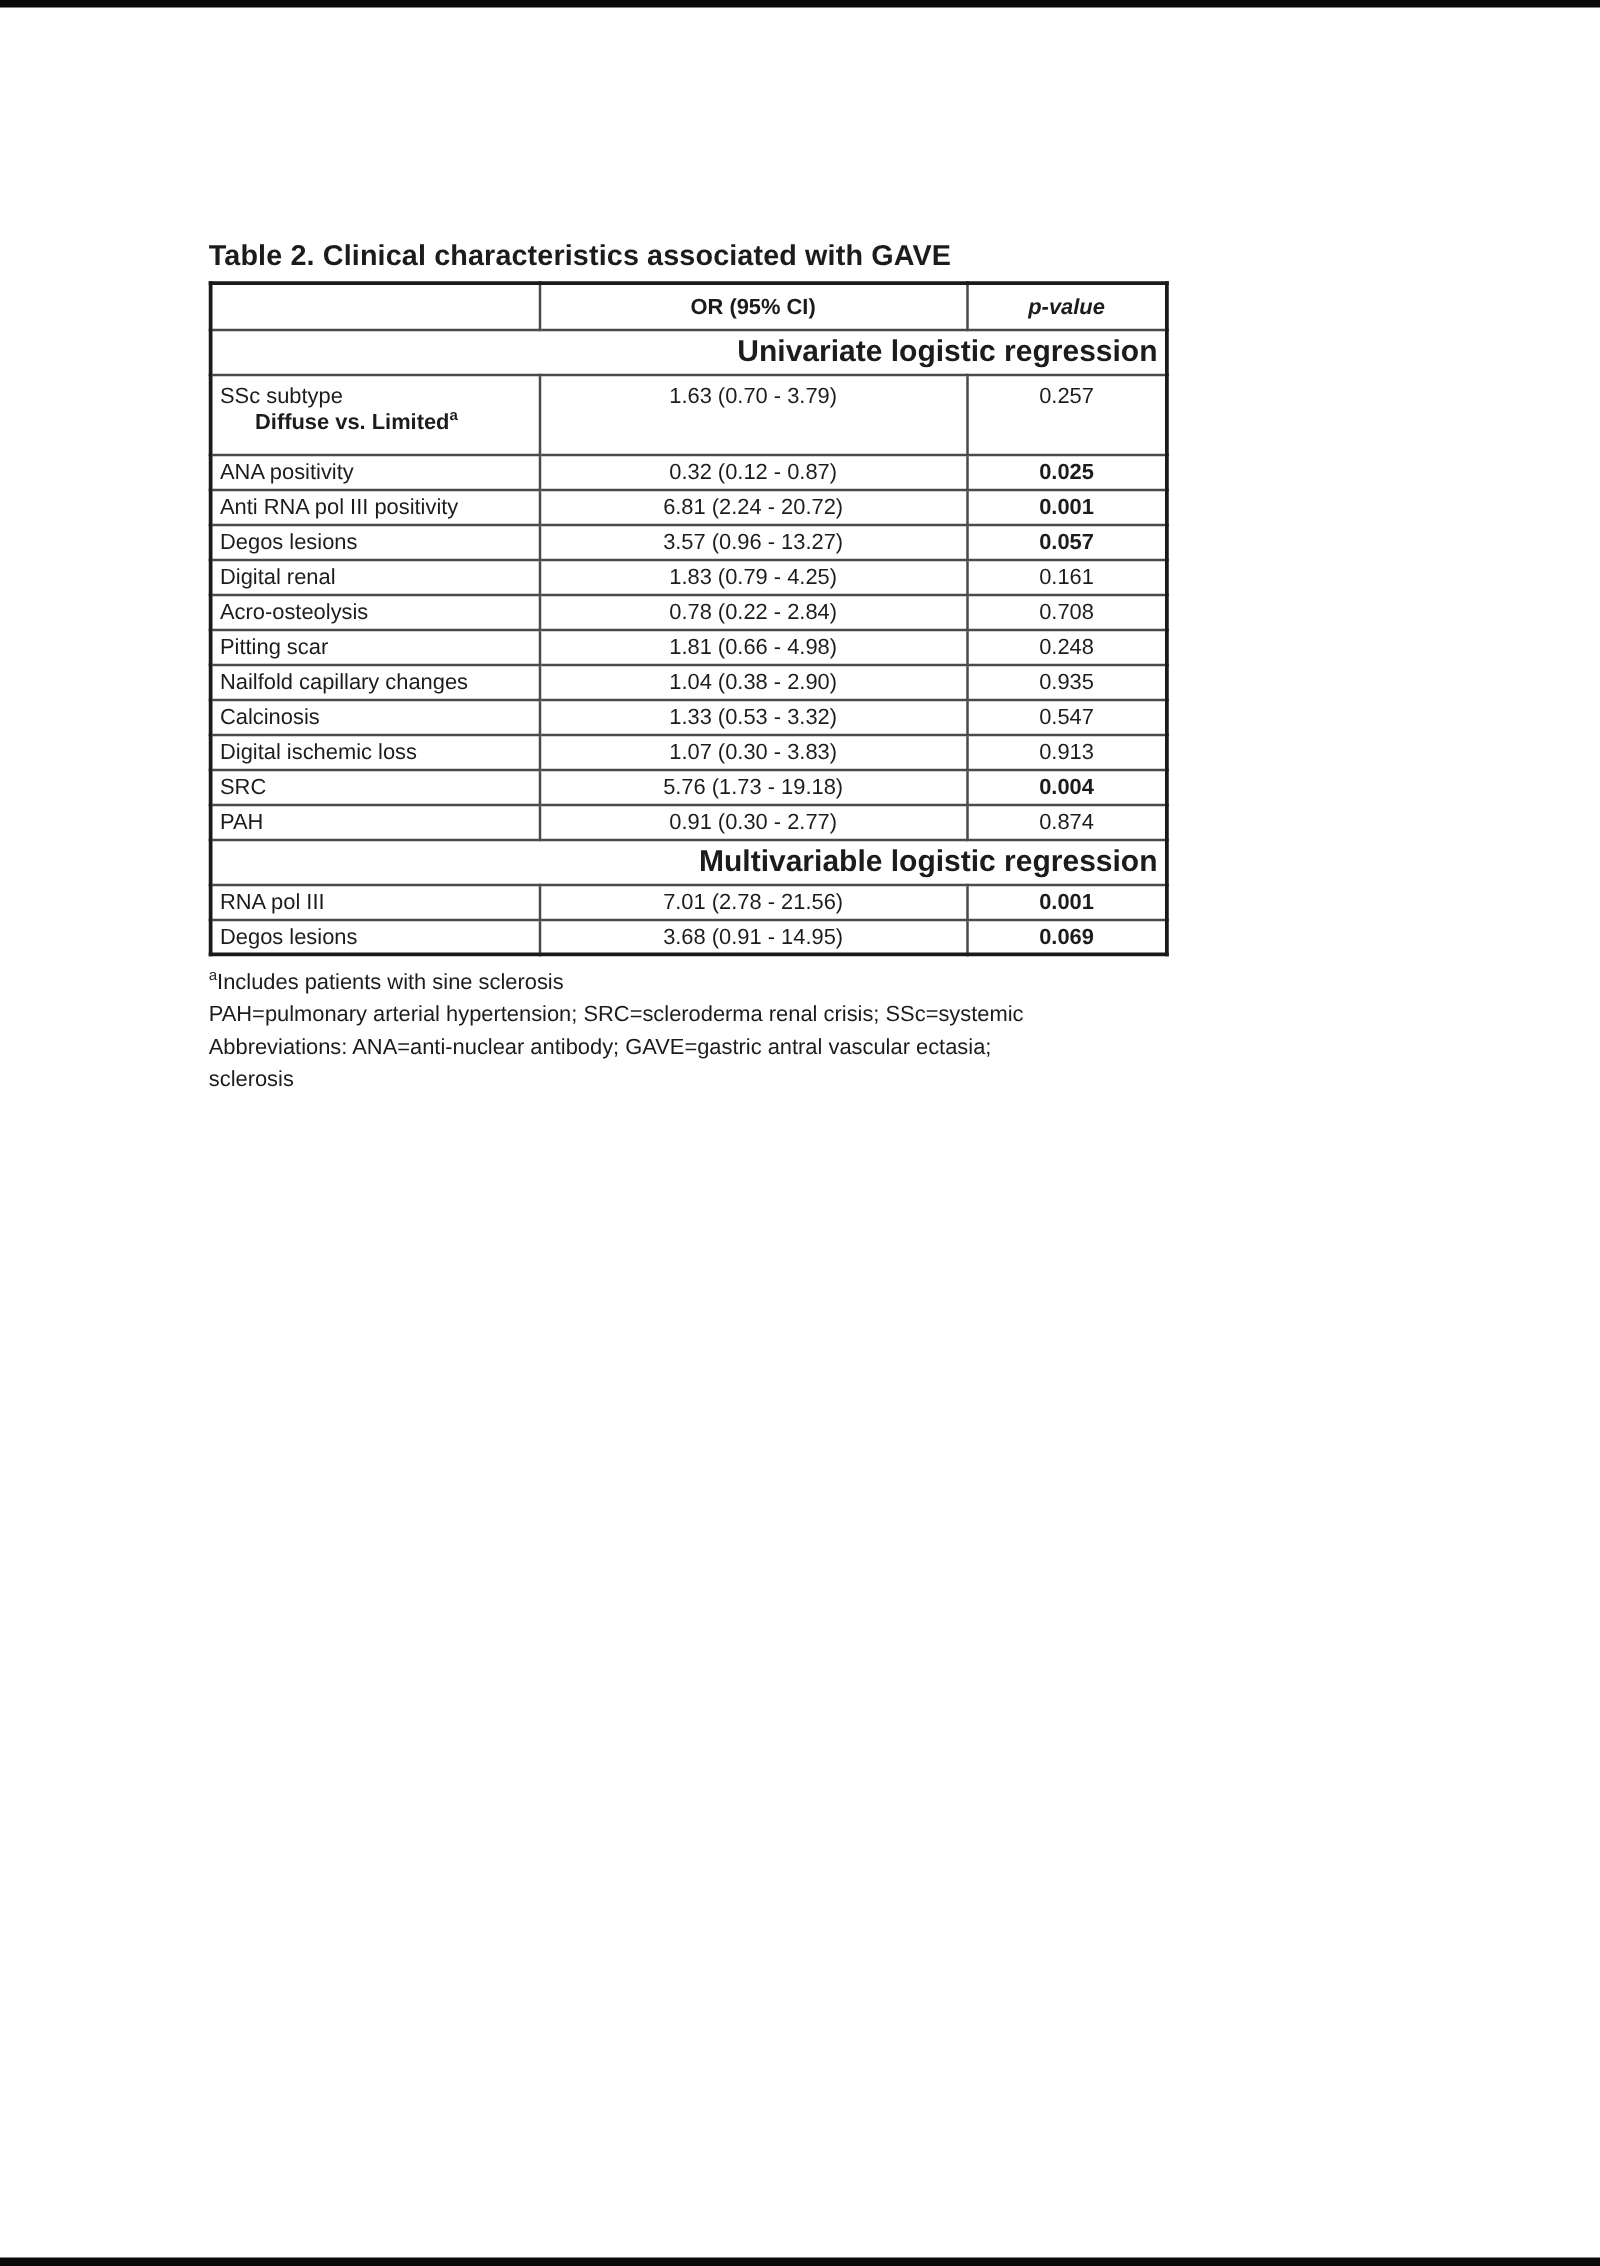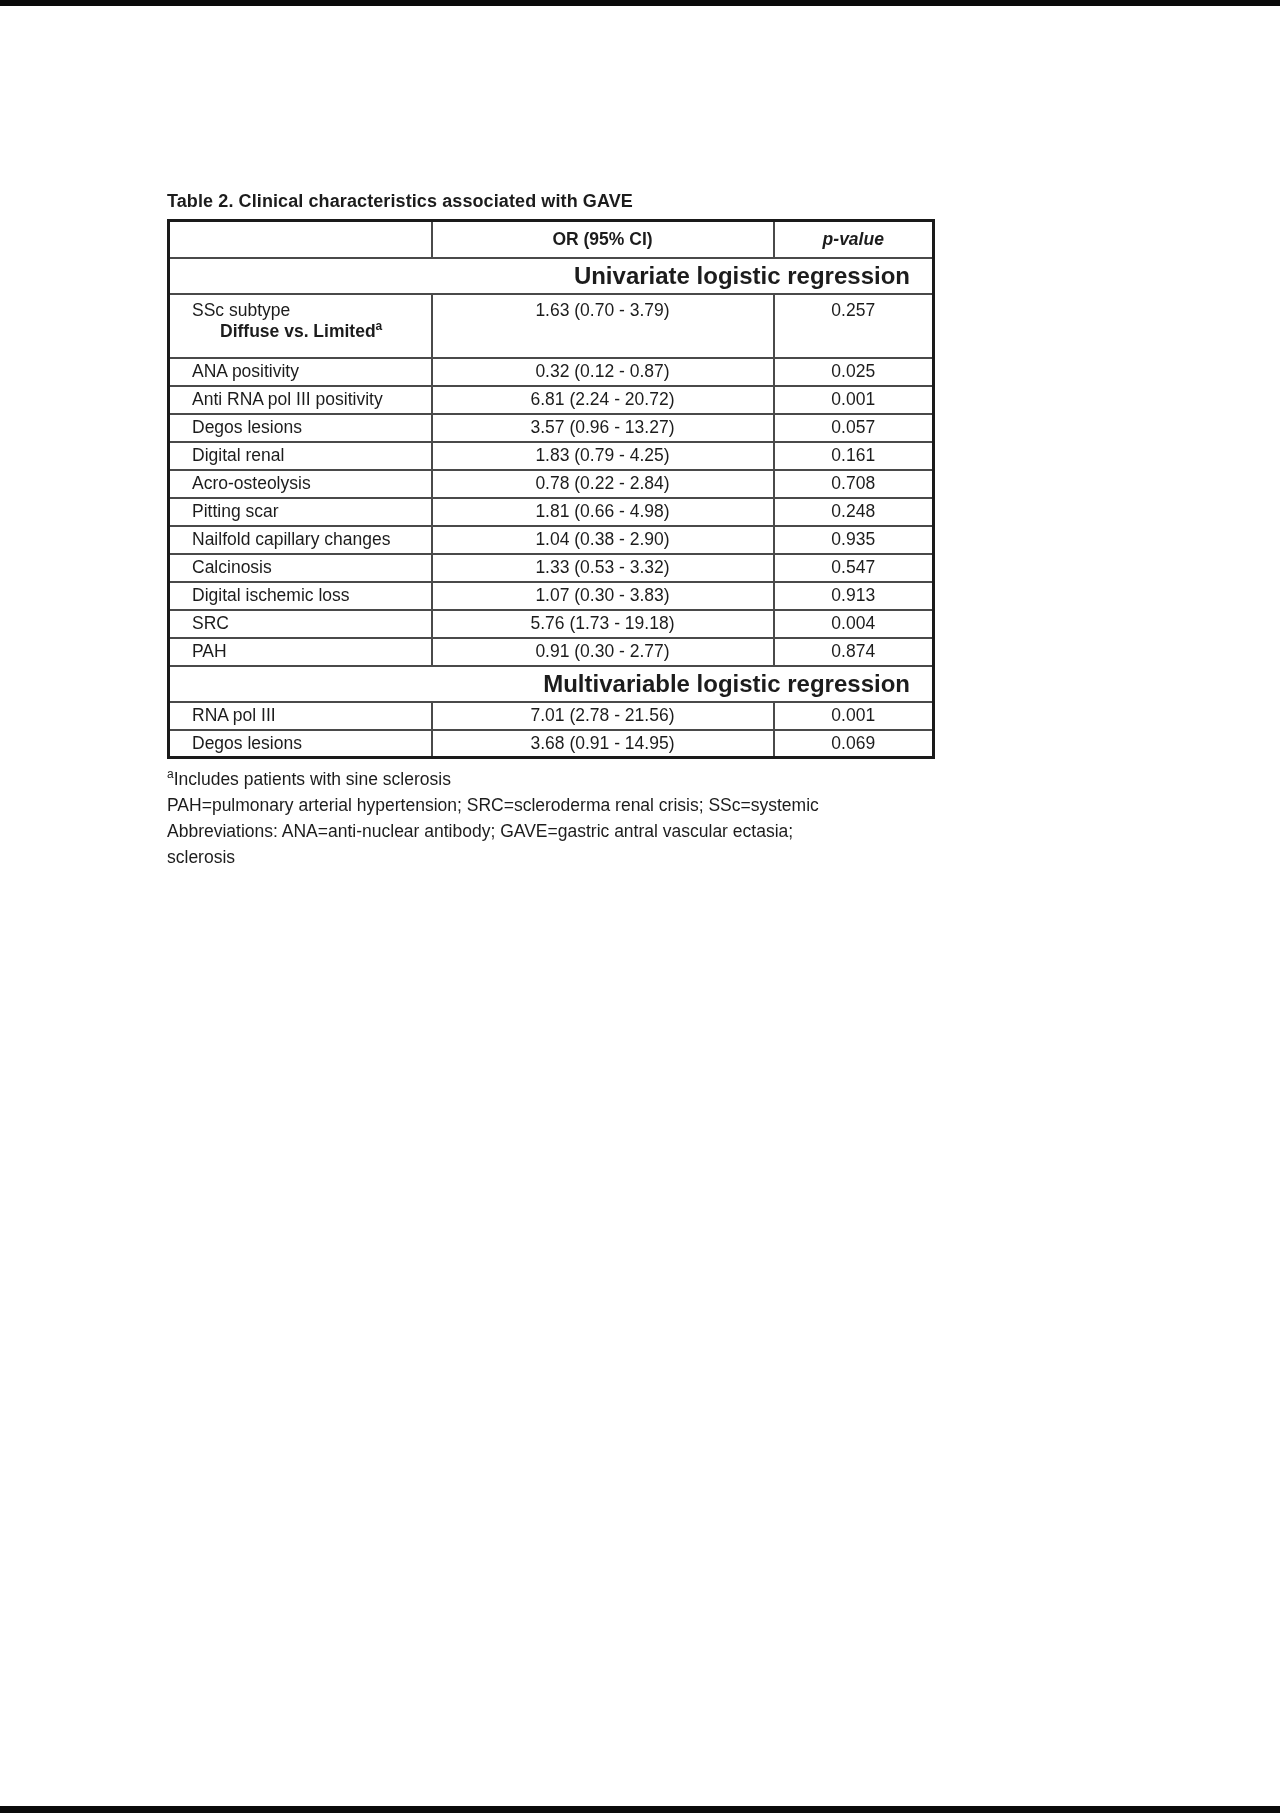--- a/index.html
+++ b/index.html
@@ -7,47 +7,47 @@
     width:1280px;height:1813px;background:#ffffff;position:relative;overflow:hidden;
     font-family:"Liberation Sans","DejaVu Sans",sans-serif;color:#1c1c1c;
   }
   .edge{position:absolute;left:0;width:1280px;background:#0a0a0a;}
   .edge.top{top:0;height:6px;}
   .edge.bottom{top:1806px;height:7px;}
 
   .content{position:absolute;left:167px;top:191px;width:766px;}
 
   .table-title{
-    font-size:18px;font-weight:bold;margin:0 0 7px 0;letter-spacing:0.1px;
+    font-size:23px;font-weight:bold;margin:0 0 7px 0;letter-spacing:0.1px;
   }
 
   table.clin{
     border-collapse:collapse;width:765px;table-layout:fixed;
     border:3px solid #1a1a1a;
   }
   table.clin td{
     border:2px solid #4a4a4a;
     font-size:17.5px;
-    padding:2px 22px;
+    padding:2px 6px;
     overflow:hidden;
   }
   tr.header-row{height:37px;}
   tr.header-row td{font-weight:bold;text-align:center;vertical-align:middle;}
   tr.header-row td.pv{font-style:italic;}
   tr.section-row{height:36px;}
   tr.section-row td{
     font-weight:bold;font-size:24px;text-align:right;padding-left:10px;vertical-align:middle;
   }
   tr.data-row{height:28px;}
   tr.data-row.tall{height:64px;}
   tr.data-row td{vertical-align:middle;}
   tr.data-row.tall td{vertical-align:top;padding-top:5px;}
   td.name-cell{text-align:left;padding-left:10px;}
   td.or-cell,td.p-cell{text-align:center;}
-  td.p-cell.bold{font-weight:normal;}
+  td.p-cell.bold{font-weight:bold;}
   .sub-line{padding-left:28px;font-weight:bold;}
   sup{font-size:12px;line-height:0;}
 
   .footnotes{margin-top:7px;width:790px;font-size:17.5px;line-height:26px;}
   .footnotes p{margin:0;}
   .fn-line{display:block;}
 </style>
 </head>
 <body>
 

